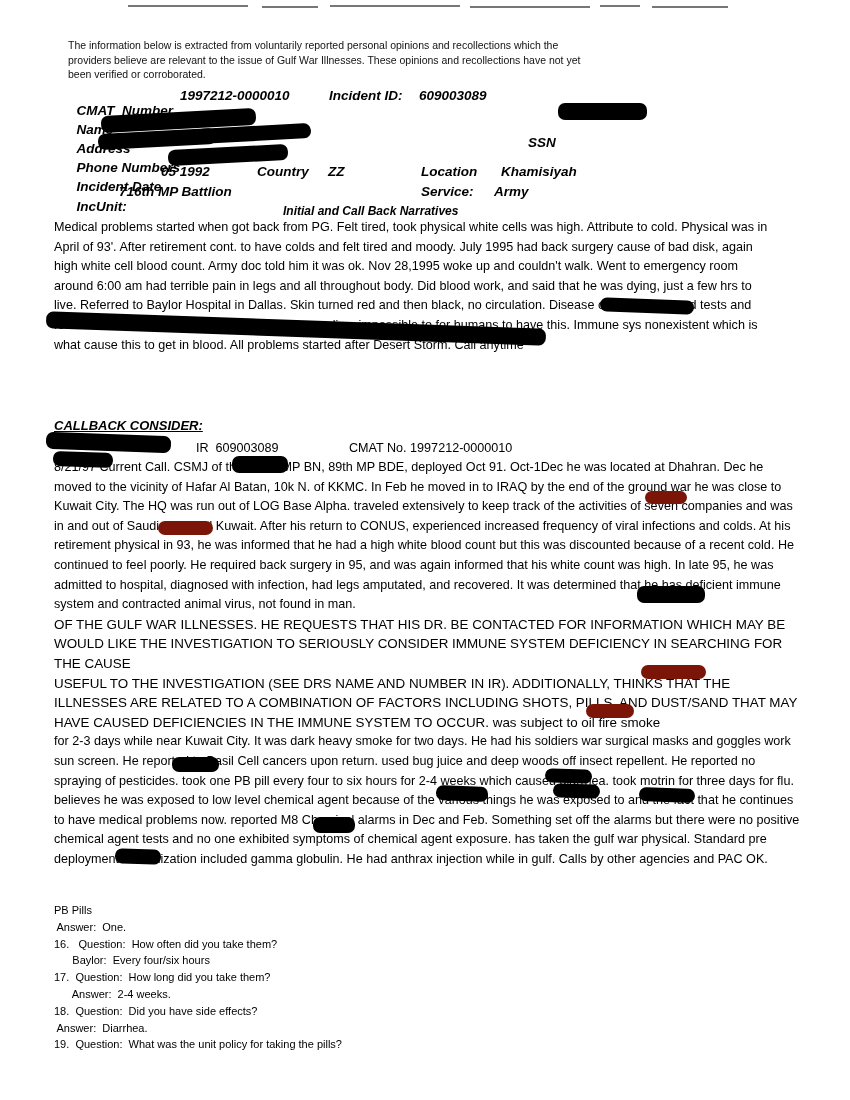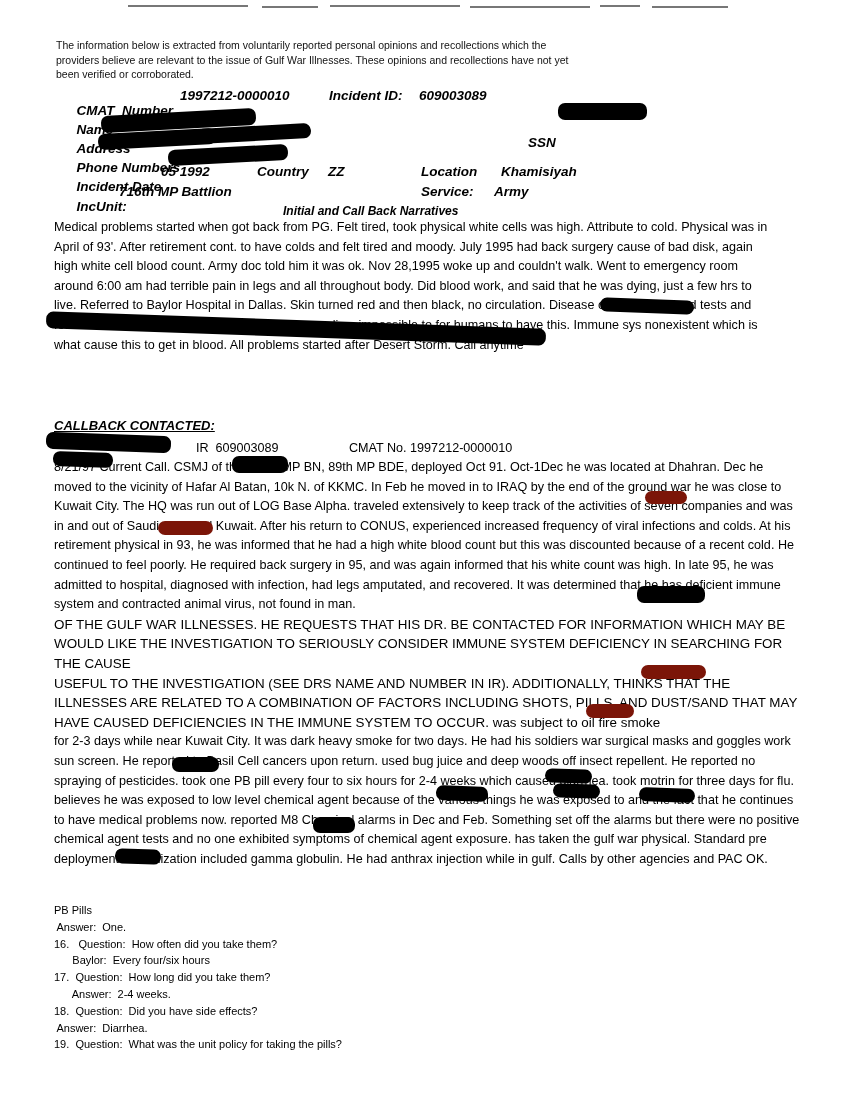--- a/index.html
+++ b/index.html
@@ -30,21 +30,21 @@
   }
   .scanmark.m1 { left: 128px; top: 5px;  width: 120px; }
   .scanmark.m2 { left: 262px; top: 6px;  width: 56px;  }
   .scanmark.m3 { left: 330px; top: 5px;  width: 130px; }
   .scanmark.m4 { left: 470px; top: 6px;  width: 120px; }
   .scanmark.m5 { left: 600px; top: 5px;  width: 40px;  }
   .scanmark.m6 { left: 652px; top: 6px;  width: 76px;  }
 
   .disclaimer {
     position: absolute;
-    left: 56px;
+    left: 68px;
     top: 38px;
     width: 520px;
     font-size: 10.5px;
     line-height: 14.5px;
     color: #111;
   }
 
   .hdr-block {
     position: absolute;
     left: 54px;
@@ -183,21 +183,21 @@
   <div class="redact tilt1" style="left:168px;top:147px;width:120px;height:16px;"></div>
   <div class="redact" style="left:558px;top:103px;width:89px;height:17px;"></div>
 
   <div class="initial-label">Initial and Call Back Narratives</div>
 
   <div class="body-text narr1">Medical problems started when got back from PG.  Felt tired, took physical white cells was high. Attribute to cold.  Physical was in April of 93'. After retirement cont. to have colds and felt tired and moody.  July 1995 had back surgery cause of bad disk, again high white cell blood count.  Army doc told him it was ok.  Nov 28,1995 woke up and couldn't walk.  Went to emergency room around 6:00 am had terrible pain in legs and all throughout body.  Did blood work, and said that he was dying, just a few hrs to live. Referred to Baylor Hospital in Dallas. Skin turned red and then black, no circulation. Disease control              Ran blood tests and found  bacteria in blood.  Bacteria that is in dogs saliva, impossible to for humans to have this. Immune sys nonexistent which is what cause this to get in blood. All problems started after Desert Storm. Call anytime</div>
 
   <div class="redact tilt3" style="left:600px;top:299px;width:94px;height:14px;"></div>
   <div class="redact tilt3" style="left:46px;top:320px;width:500px;height:17px;"></div>
 
-  <div class="section-title">CALLBACK CONTACTED:</div>
+  <div class="section-title">CALLBACK CONSIDER:</div>
   <div class="cb-line1">
     <span class="abs" style="left:142px;top:0;">IR  609003089</span>
     <span class="abs" style="left:295px;top:0;">CMAT No. 1997212-0000010</span>
   </div>
 
   <div class="redact tilt3" style="left:46px;top:434px;width:125px;height:17px;"></div>
   <div class="redact tilt3" style="left:53px;top:452px;width:60px;height:15px;"></div>
 
   <div class="body-text narr2">
     <p>8/21/97 Current Call.              CSMJ of the 716th MP BN, 89th MP BDE, deployed Oct 91.  Oct-1Dec he was located at Dhahran.  Dec he moved to the vicinity of Hafar Al Batan, 10k N. of KKMC.  In Feb he moved in to IRAQ by the end of the ground war he was close to Kuwait City.  The HQ was run out of LOG Base Alpha.             traveled extensively to keep track of the activities of seven companies and was in and out of Saudi, Iraq and Kuwait.  After his return to CONUS,               experienced increased frequency of viral infections and colds.  At his retirement physical in 93, he was informed that he had a high white blood count but this was discounted because of a recent cold.  He continued to feel poorly.  He required back surgery in 95, and was again informed that his white count was  high.  In late 95, he was admitted to hospital, diagnosed with infection, had legs amputated, and recovered.  It was determined that he has deficient immune system and contracted animal virus, not found in man.</p>

